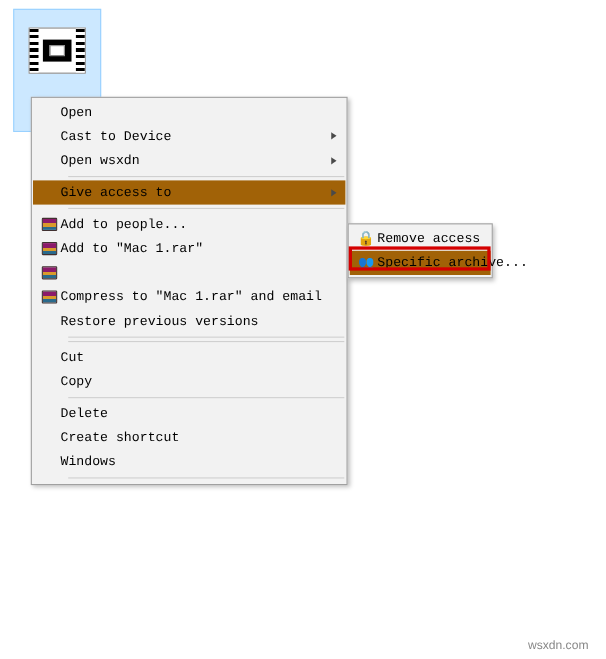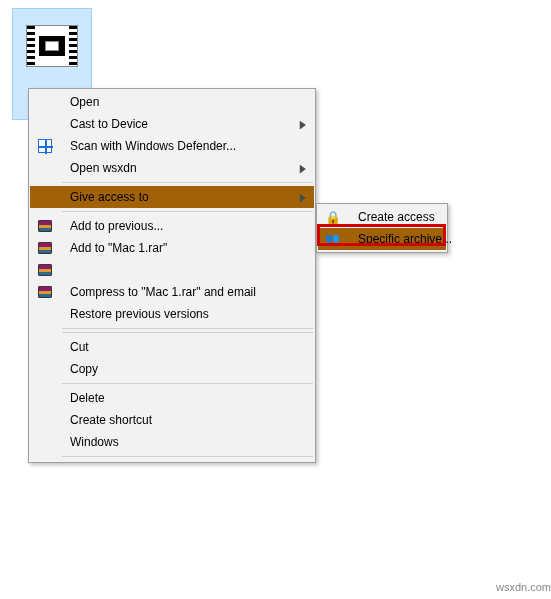--- a/index.html
+++ b/index.html
@@ -64,23 +64,24 @@
     box-shadow: 2px 2px 4px rgba(0,0,0,.25);
     padding: 2px 1px;
   }
   .menu.main { left: 28px; top: 88px; width: 288px; }
   .menu.sub  { left: 316px; top: 203px; width: 132px; }
 
   .item {
     display: flex;
     align-items: center;
     height: 22px;
-    padding: 0 22px 0 40px;
+    padding: 0 22px 0 25px;
     position: relative;
     white-space: nowrap;
+    font-family: Liberation Mono, monospace;
   }
   .item.hover { background: #a16207; }
   .item.has-sub::after {
     content: "▶";
     position: absolute;
     right: 8px;
     font-size: 8px;
     color: #4a4a4a;
     transform: scaleY(1.4);
   }
@@ -119,21 +120,21 @@
   .i-people{ font-size:12px; }
 
   .highlight-box {
     position:absolute;
     border:3px solid #d40000;
     pointer-events:none;
   }
   .highlight-box.h1 { left:317px; top:224px; width:129px; height:22px; }
 
   .src {
-    position:absolute; right:0; bottom:6px;
+    position:absolute; right:16px; bottom:6px;
     font-size:11px; color:#888;
   }
 </style>
 </head>
 <body>
 
 <div class="file-tile">
   <div class="film-frame">
     <div class="film-inner">
         <div></div>
@@ -141,39 +142,33 @@
   </div>
 </div>
 
 <div class="menu main">
   <div class="item">
     <span>Open</span>
   </div>
   <div class="item has-sub">
     <span>Cast to Device</span>
   </div>
-  <div class="item">
-    <span class="icon">
-        <span class="i-shield"></span>
-      </span>
-    <span>Scan with Windows Defender...</span>
-  </div>
   <div class="item has-sub">
     <span>Open wsxdn</span>
   </div>
   <div class="sep"></div>
   <div class="item has-sub hover">
     <span>Give access to</span>
   </div>
   <div class="sep"></div>
   <div class="item">
     <span class="icon">
         <span class="i-rar"></span>
       </span>
-    <span>Add to previous...</span>
+    <span>Add to people...</span>
   </div>
   <div class="item">
     <span class="icon">
         <span class="i-rar"></span>
       </span>
     <span>Add to "Mac 1.rar"</span>
   </div>
   <div class="item">
     <span class="icon">
         <span class="i-rar"></span>
@@ -205,21 +200,21 @@
   </div>
   <div class="item">
     <span>Windows</span>
   </div>
   <div class="sep"></div>
 </div>
 
 <div class="menu sub">
   <div class="item">
     <span class="icon i-lock">🔒</span>
-    <span>Create access</span>
+    <span>Remove access</span>
   </div>
   <div class="item hover">
     <span class="icon i-people">👥</span>
     <span>Specific archive...</span>
   </div>
 </div>
 
 <div class="highlight-box h1"></div>
 
 <div class="src">wsxdn.com</div>

